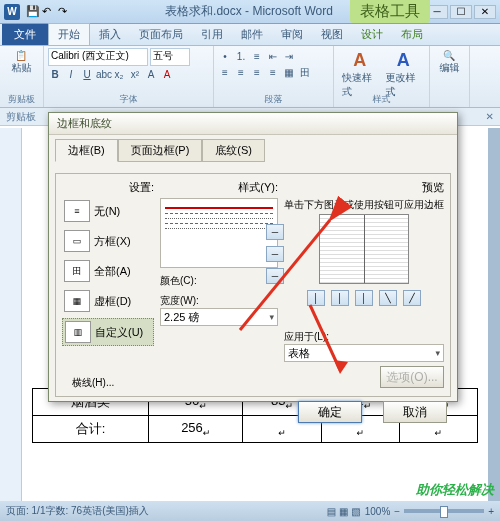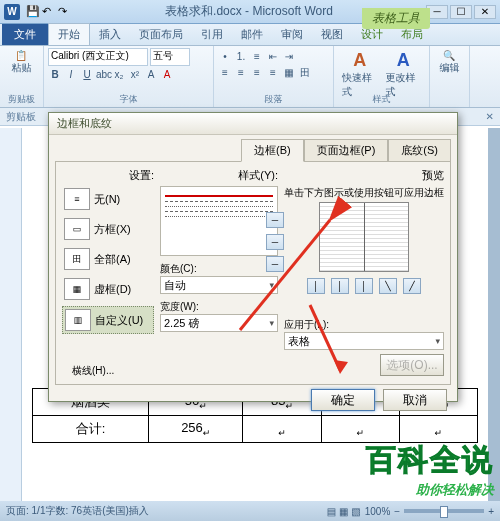--- a/index.html
+++ b/index.html
@@ -4,21 +4,21 @@
 <style>
   * { box-sizing: border-box; margin: 0; padding: 0; font-family: "Microsoft YaHei", sans-serif; }
   body { width: 500px; height: 521px; background: #fff; overflow: hidden; position: relative; font-size: 11px; }
   
   
   .titlebar { height: 24px; background: linear-gradient(#cfe4f6,#bcd6ef); display: flex; align-items: center; padding: 0 4px; border-bottom: 1px solid #7ba4cc; }
   .titlebar .wicon { width: 16px; height: 16px; background: #295e9e; color: #fff; font-weight: bold; text-align: center; line-height: 16px; font-size: 10px; border-radius: 2px; }
   .titlebar .qa { margin-left: 6px; display: flex; gap: 2px; }
   .titlebar .qa span { width: 14px; height: 14px; display: inline-block; }
   .titlebar .title { flex: 1; text-align: center; color: #3b5a7a; font-size: 12px; }
-  .titlebar .tooltab { position: absolute; right: 70px; top: 8px; background: #bde08b; color: #3c5e1a; padding: 2px 10px; font-size: 12px; border-radius: 0 0 3px 3px; font-style: italic; }
+  .titlebar .tooltab { position: absolute; right: 70px; top: 0; background: #bde08b; color: #3c5e1a; padding: 2px 10px; font-size: 15px; border-radius: 0 0 3px 3px; }
   .winbtns { display: flex; gap: 2px; }
   .winbtns span { width: 22px; height: 14px; background: #d8e6f3; border: 1px solid #a6bdd2; text-align: center; line-height: 12px; font-size: 10px; }
   
   
   .ribtabs { height: 22px; background: linear-gradient(#e8f1fa,#d6e6f4); display: flex; align-items: end; padding-left: 2px; border-bottom: 1px solid #a6bdd2; }
   .ribtabs .file { background: #2a5a9a; color: #fff; padding: 3px 12px; font-size: 11px; }
   .ribtabs .tab { padding: 3px 9px; color: #3b5a7a; font-size: 11px; }
   .ribtabs .tab.active { background: #f2f7fc; border: 1px solid #a6bdd2; border-bottom: none; }
   .ribtabs .tab.ctx { color: #3c7a1a; }
   
@@ -40,21 +40,21 @@
   .docarea { position: absolute; top: 128px; left: 0; right: 0; bottom: 20px; background: #a6bdd2; display: flex; }
   .vruler { width: 22px; background: #e8f1fa; border-right: 1px solid #b8cde0; }
   .page { flex: 1; background: #fff; margin: 0 12px 0 0; padding: 260px 10px 10px 10px; position: relative; }
   .datatable { width: 100%; border-collapse: collapse; }
   .datatable td { border: 1px solid #000; padding: 4px 6px; text-align: center; font-size: 13px; height: 26px; }
   .datatable td .sub { font-size: 9px; vertical-align: sub; }
   
   
   .dialog { position: absolute; top: 112px; left: 48px; width: 410px; height: 290px; background: #f4f2ec; border: 1px solid #7a8a6a; box-shadow: 2px 2px 8px rgba(0,0,0,0.4); z-index: 10; font-size: 11px; }
   .dlgtitle { height: 22px; background: linear-gradient(#fff,#e8e6dc); padding: 3px 8px; color: #3a4a2a; border-bottom: 1px solid #c8c6ba; }
-  .dlgtabs { display: flex; padding: 4px 6px 0 6px; justify-content: flex-end; }
+  .dlgtabs { display: flex; padding: 4px 6px 12px 6px; }
   .dlgtabs .dtab { padding: 3px 12px; border: 1px solid #b8b6aa; background: #ece9de; font-size: 11px; }
   .dlgtabs .dtab.active { background: #f4f2ec; border-bottom-color: #f4f2ec; position: relative; z-index: 2; }
   .dlgbody { border: 1px solid #b8b6aa; margin: -1px 6px 4px 6px; padding: 6px; height: 224px; display: flex; gap: 6px; position: relative; }
   .col { display: flex; flex-direction: column; }
   .col1 { width: 92px; }
   .col2 { width: 118px; }
   .col3 { flex: 1; }
   .colhead { font-size: 11px; margin-bottom: 3px; text-align: right; }
   .setlist { display: flex; flex-direction: column; gap: 4px; }
   .setitem { display: flex; align-items: center; gap: 4px; padding: 2px; }
@@ -68,21 +68,21 @@
   .field .lab { font-size: 10px; }
   .selinp { width: 100%; height: 18px; border: 1px solid #b8b6aa; background: #fff; padding: 0 3px; display: flex; align-items: center; justify-content: space-between; }
   .selinp::after { content: "▾"; font-size: 9px; color: #555; }
   .preview { height: 110px; position: relative; }
   .prevhint { font-size: 10px; text-align: center; margin-bottom: 2px; }
   .prevbox { width: 90px; height: 70px; border: 1px solid #888; margin: 0 auto; background: repeating-linear-gradient(0deg,#ddd,#ddd 1px,#fff 1px,#fff 4px); position: relative; }
   .prevbox::before { content: ""; position: absolute; top: 0; bottom: 0; left: 50%; border-left: 1px solid #666; }
   .sidebtns { position: absolute; left: -18px; top: 10px; display: flex; flex-direction: column; gap: 6px; }
   .sidebtn, .botbtn { width: 18px; height: 16px; border: 1px solid #8aa6c2; background: linear-gradient(#eaf2fa,#cde0f0); font-size: 9px; text-align: center; line-height: 14px; }
   .botbtns { display: flex; gap: 6px; justify-content: center; margin-top: 6px; }
-  .dlgfoot { display: flex; justify-content: flex-end; gap: 8px; padding: 0 10px 6px 10px; }
+  .dlgfoot { display: flex; justify-content: flex-end; gap: 21px; padding: 0 10px 6px 10px; }
   .btn { min-width: 64px; height: 22px; border: 1px solid #9a9a8a; background: linear-gradient(#fefefe,#e4e2d6); font-size: 12px; }
   .btn.primary { border-color: #4a7ab0; box-shadow: 0 0 3px #6aa0d8; }
   .hline { position: absolute; bottom: 6px; left: 16px; font-size: 10px; }
   .arrow { position: absolute; z-index: 11; pointer-events: none; }
   .arrow svg { overflow: visible; }
   
   
   .statusbar { position: absolute; bottom: 0; left: 0; right: 0; height: 20px; background: linear-gradient(#cfe0f0,#b8cde0); display: flex; align-items: center; padding: 0 6px; font-size: 10px; color: #3b5a7a; gap: 0; }
   .statusbar .zoom { margin-left: auto; display: flex; align-items: center; gap: 4px; }
   .zslider { width: 80px; height: 4px; background: #8aa6c2; position: relative; }
@@ -257,23 +257,20 @@
       <div class="colhead">样式(Y):</div>
       <div class="stylebox">
         <div class="styleline" style="background:#c00;"></div>
         <div class="styleline dash"></div>
         <div class="styleline dot"></div>
         <div class="styleline dash"></div>
         <div class="styleline dot"></div>
       </div>
       <div class="field">
         <div class="lab">颜色(C):</div>
-        <div class="selinp">
-            <span>自动</span>
-          </div>
       </div>
       <div class="field">
         <div class="lab">宽度(W):</div>
         <div class="selinp">
             <span>2.25 磅</span>
           </div>
       </div>
     </div>
 
     <div class="col col3">
@@ -337,15 +334,14 @@
   <div class="zoom">
     <span>▤ ▦ ▧</span>
     <span>100%</span>
     <span>−</span>
     <div class="zslider"></div>
     <span>+</span>
   </div>
 </div>
 
 <div class="watermark">
-  <div class="big">百科全说</div>
   <div class="small">助你轻松解决</div>
 </div>
 
 </body></html>

